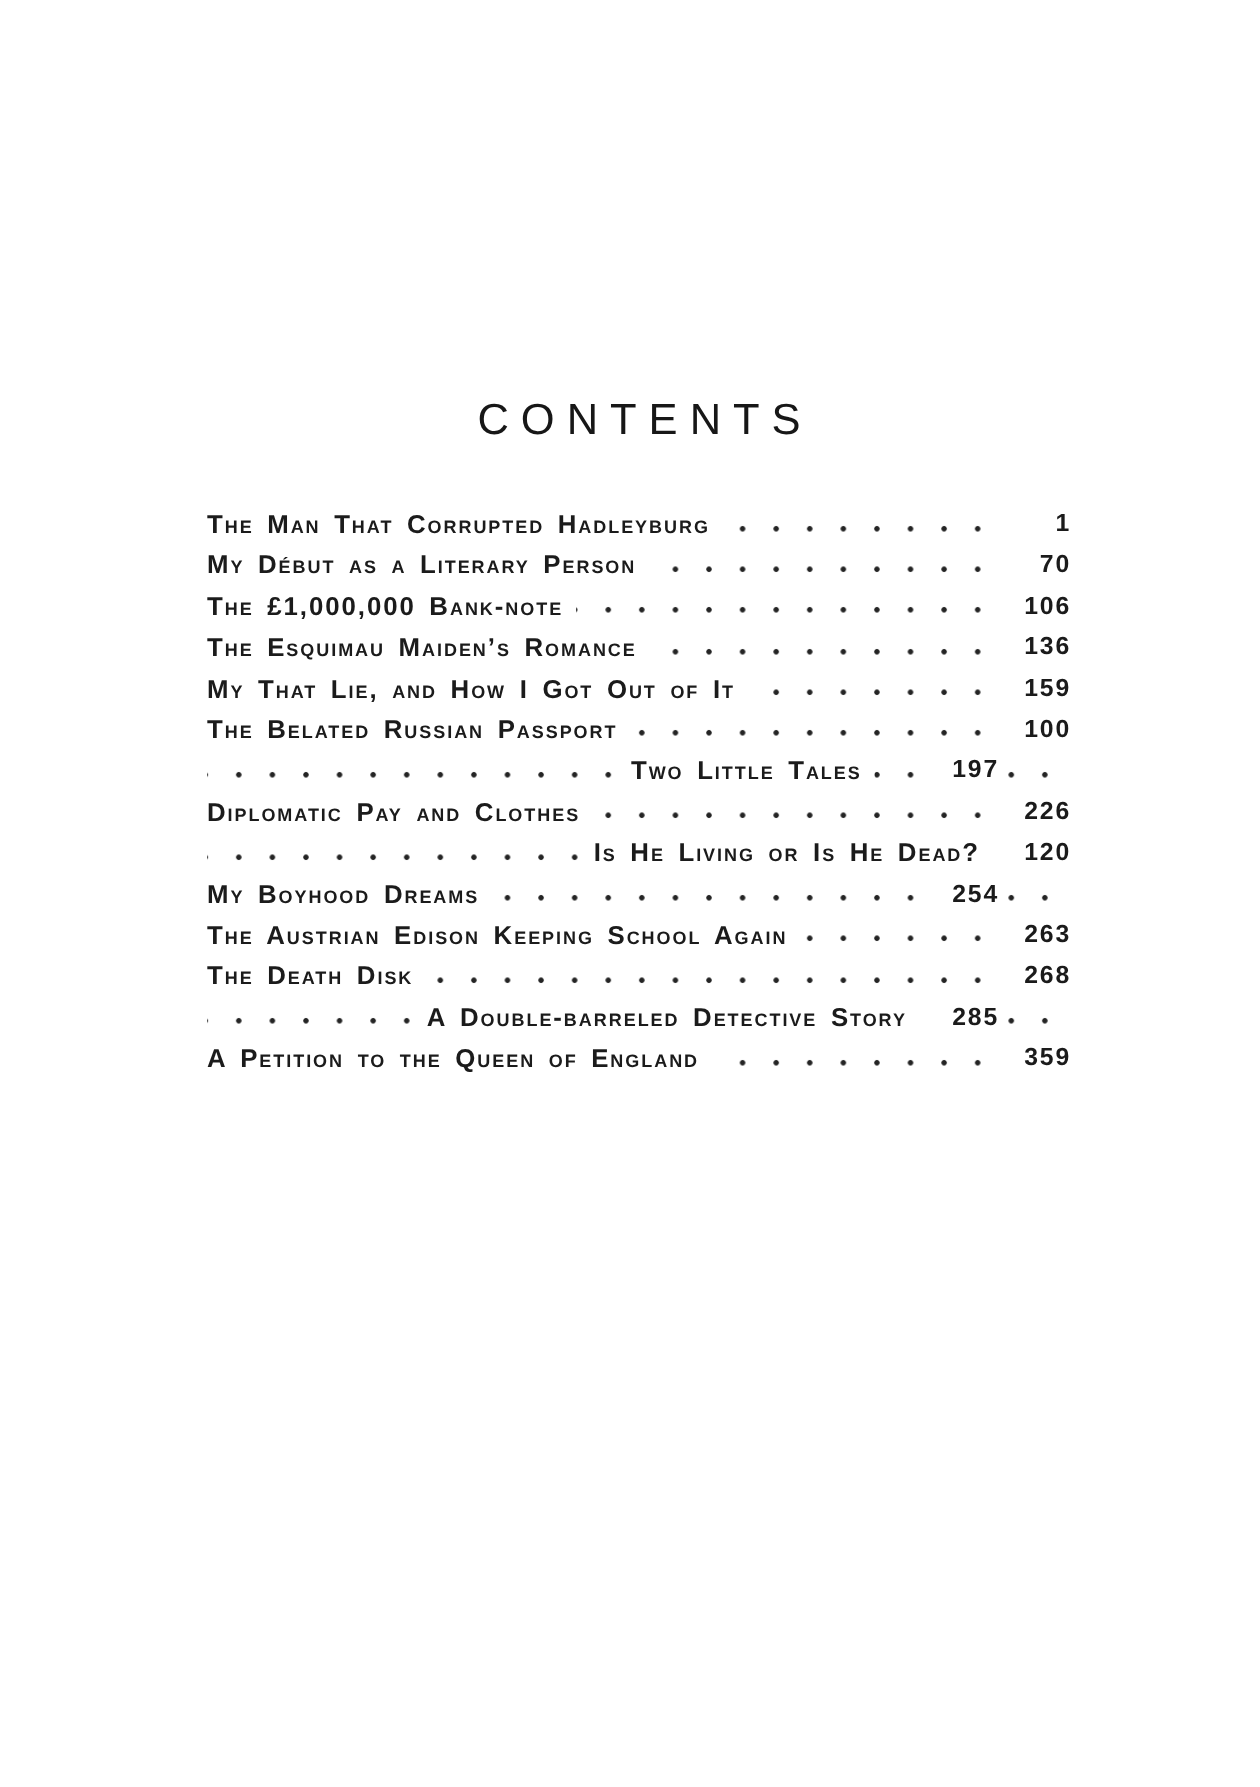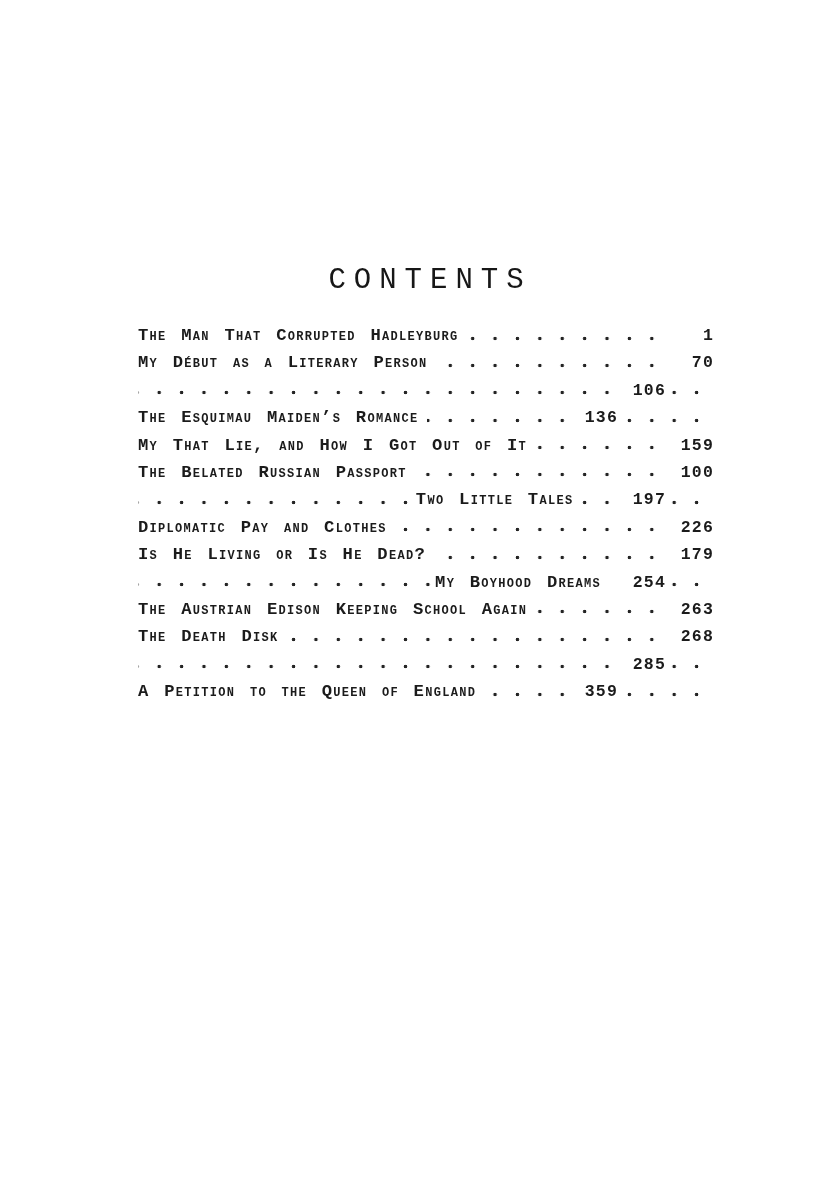--- a/index.html
+++ b/index.html
@@ -5,21 +5,21 @@
   html, body {
     margin: 0;
     padding: 0;
     background: #ffffff;
   }
   .page {
     position: relative;
     width: 840px;
     height: 936px;
     background: #ffffff;
-    font-family: Liberation Mono, monospace;
+    font-family: Liberation Sans, sans-serif;
     color: #1e1e1e;
     overflow: hidden;
   }
   .title {
     position: absolute;
     top: 264px;
     left: 138px;
     width: 576px;
     margin: 0;
     text-align: center;
@@ -35,21 +35,21 @@
     left: 138px;
     width: 576px;
     text-align: right;
     font-size: 10px;
     font-weight: 700;
     letter-spacing: 1px;
     color: #222222;
   }
   .toc {
     position: absolute;
-    top: 322px;
+    top: 336px;
     left: 138px;
     width: 576px;
   }
   .row {
     position: relative;
     height: 27.4px;
   }
   .row::after {
     content: "";
     display: block;
@@ -108,20 +108,21 @@
     </div>
 
     <div class="row">
       <span class="leader"></span>
       <span class="entry-title">My Début as a Literary Person</span>
       <span class="entry-page">70</span>
     </div>
 
     <div class="row">
       <span class="leader"></span>
+      <span class="entry-title">The £1,000,000 Bank-note</span>
       <span class="entry-page">106</span>
     </div>
 
     <div class="row">
       <span class="leader"></span>
       <span class="entry-title">The Esquimau Maiden’s Romance</span>
       <span class="entry-page">136</span>
     </div>
 
     <div class="row">
@@ -145,21 +146,21 @@
 
     <div class="row">
       <span class="leader"></span>
       <span class="entry-title">Diplomatic Pay and Clothes</span>
       <span class="entry-page">226</span>
     </div>
 
     <div class="row">
       <span class="leader"></span>
       <span class="entry-title">Is He Living or Is He Dead?</span>
-      <span class="entry-page">179</span>
+      <span class="entry-page">120</span>
     </div>
 
     <div class="row">
       <span class="leader"></span>
       <span class="entry-title">My Boyhood Dreams</span>
       <span class="entry-page">254</span>
     </div>
 
     <div class="row">
       <span class="leader"></span>
@@ -168,20 +169,21 @@
     </div>
 
     <div class="row">
       <span class="leader"></span>
       <span class="entry-title">The Death Disk</span>
       <span class="entry-page">268</span>
     </div>
 
     <div class="row">
       <span class="leader"></span>
+      <span class="entry-title">A Double-barreled Detective Story</span>
       <span class="entry-page">285</span>
     </div>
 
     <div class="row">
       <span class="leader"></span>
       <span class="entry-title">A Petition to the Queen of England</span>
       <span class="entry-page">359</span>
     </div>
 
   </div>

